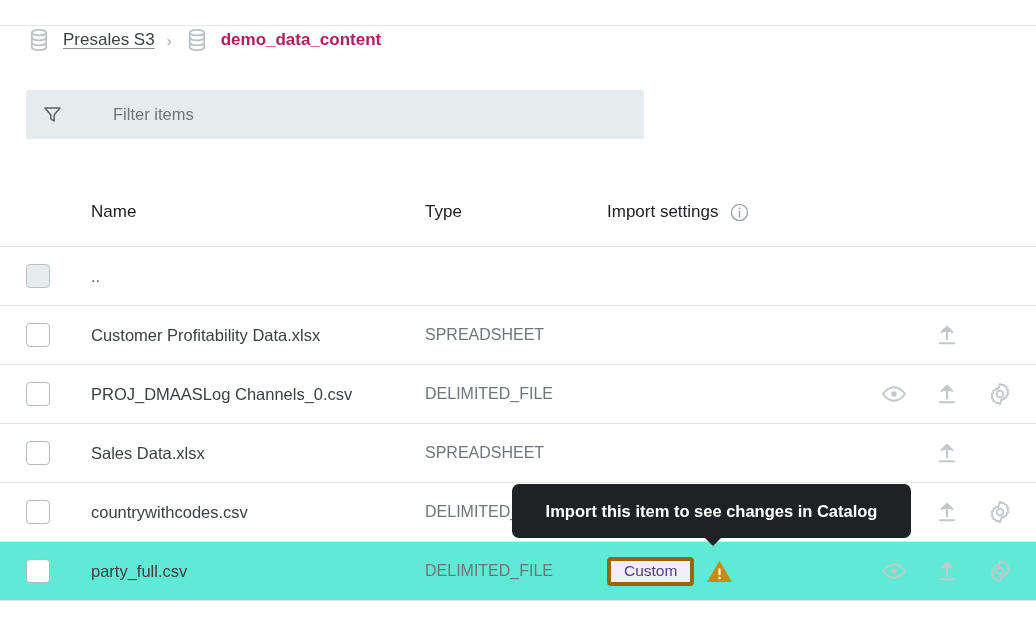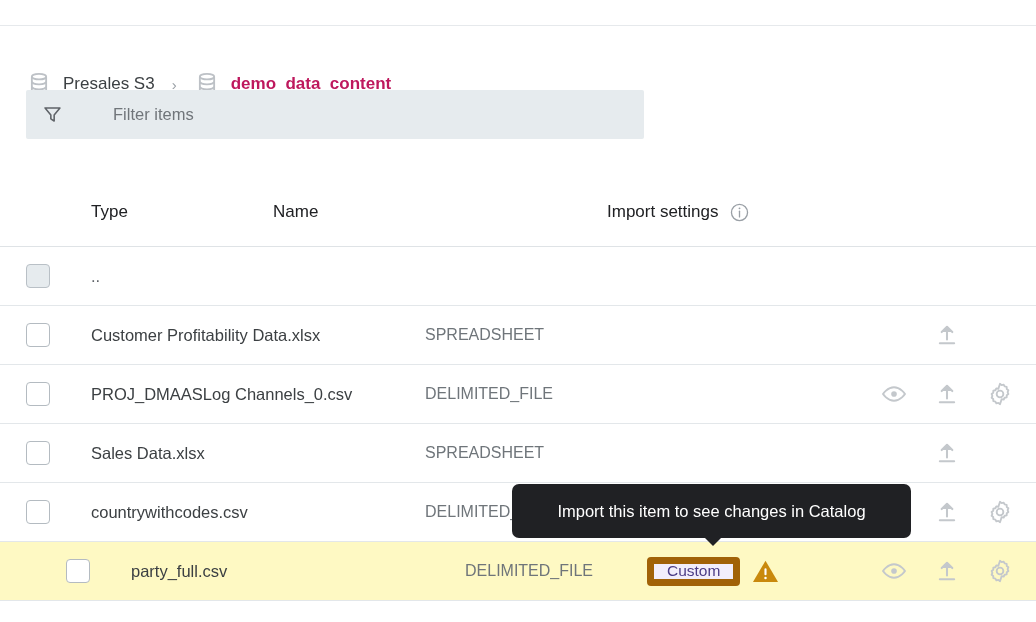--- a/index.html
+++ b/index.html
@@ -26,22 +26,21 @@
     background: #e6e9ec;
   }
 
   
   .breadcrumb {
     position: absolute;
     left: 26px; top: 26px;
     height: 28px;
     display: flex;
     align-items: center;
-    gap: 8px;
-    margin-top: 44px;
+    gap: 3px;
   }
   .crumb {
     display: flex;
     align-items: center;
     gap: 11px;
   }
   .db-icon { width: 26px; height: 26px; display: block; flex: none; }
   .crumb-link {
     font-size: 17px;
     color: #3c4043;
@@ -104,21 +103,21 @@
   }
   .row {
     height: 59px;
     display: flex;
     align-items: center;
     border-bottom: 1px solid #e3e7ea;
     position: relative;
     background: #ffffff;
   }
   .row.dots { height: 59px; }
-  .row.highlight { background: #fef9c3; padding-left: 40px; }
+  .row.highlight { background: #5eead4; }
 
   .c-check {
     width: 91px;
     flex: none;
     display: flex;
     align-items: center;
     padding-left: 26px;
   }
   .c-name {
     width: 334px;
@@ -176,21 +175,21 @@
   }
   .cb.disabled { background: #e6ebee; border-color: #b9c0c6; cursor: default; }
 
   
   .badge {
     display: inline-flex;
     align-items: center;
     justify-content: center;
     height: 29px;
     padding: 0 13px;
-    border: 7px solid #a16207;
+    border: 4px solid #a16207;
     border-radius: 4px;
     background: #f2eefb;
     color: #4b3c86;
     font-size: 15.5px;
     white-space: nowrap;
     cursor: default;
   }
   .warn-icon { width: 27px; height: 25px; display: block; cursor: pointer; }
 
   
@@ -202,21 +201,21 @@
     position: absolute;
     left: 512px; top: 484px;
     width: 399px; height: 54px;
     background: #202124;
     border-radius: 7px;
     display: flex;
     align-items: center;
     justify-content: center;
     color: #ffffff;
     font-size: 16.5px;
-    font-weight: 400;
+    font-weight: 700;
     z-index: 40;
     padding: 0 10px;
     white-space: nowrap;
   }
   .tooltip-arrow {
     position: absolute;
     left: 705px; top: 538px;
     width: 0; height: 0;
     border-left: 8px solid transparent;
     border-right: 8px solid transparent;
@@ -263,22 +262,22 @@
         <path d="M3.5 4.5h17l-6.6 8v7l-3.8-2.6v-4.4z"></path>
       </svg>
     </span>
     <input class="filter-input" type="text" placeholder="Filter items" style="">
   </div>
 
   <div class="table">
 
     <div class="thead">
       <div class="c-check"></div>
+      <div class="th th-name">Name</div>
       <div class="th th-type">Type</div>
-      <div class="th th-name">Name</div>
       <div class="th th-import">
         <span>Import settings</span>
         <span>
           <svg class="info-icon" viewBox="0 0 24 24" fill="none" stroke="#9aa0a6" stroke-width="1.5">
             <circle cx="12" cy="12" r="9.2"></circle>
             <line x1="12" y1="10.6" x2="12" y2="17" stroke-linecap="round"></line>
             <circle cx="12" cy="7.2" r="1.05" fill="#9aa0a6" stroke="none"></circle>
           </svg>
         </span>
       </div>

